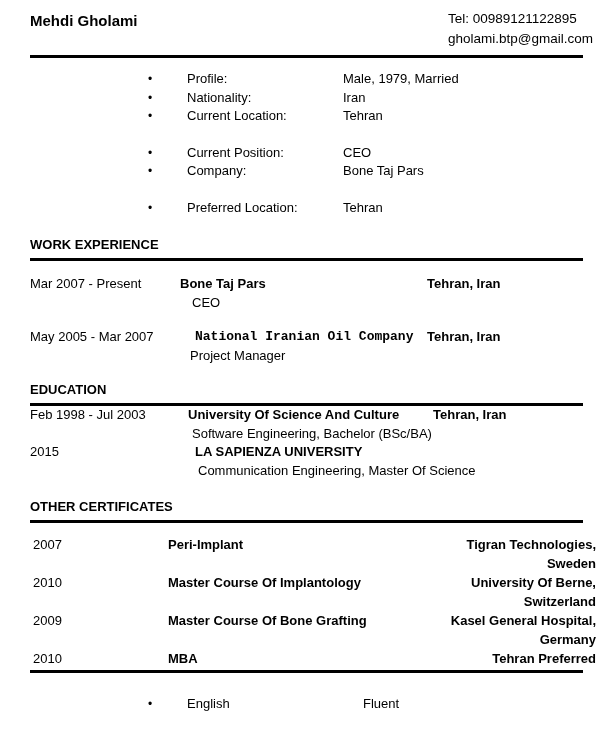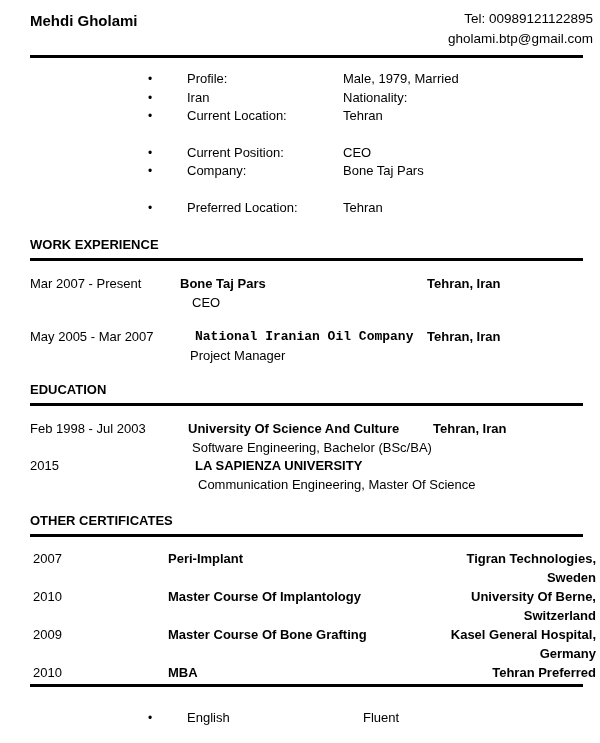--- a/index.html
+++ b/index.html
@@ -14,21 +14,21 @@
     font-size:13px;
     overflow:hidden;
   }
   .content{width:563px;}
   .rule{height:3px;background:#000;width:553px;border:0;margin:0;}
   b,.b{font-weight:bold;}
 
   
   .hdr{display:flex;justify-content:space-between;align-items:flex-start;}
   .name{font-size:15px;font-weight:bold;line-height:18px;margin-top:3px;}
-  .contact{text-align:right;font-size:13.5px;line-height:20px;}
+  .contact{font-size:13.5px;line-height:20px;}
 
   
   .sec-title{font-size:13px;font-weight:bold;line-height:16px;}
   .t-summary{margin-top:3px;}
   .r-summary{margin-top:6px;}
   .t-work{margin-top:20px;}
   .t-edu{margin-top:17px;}
   .t-cert{margin-top:19px;}
   .r-after-title{margin-top:5px;}
 
@@ -42,21 +42,21 @@
   
   .jobs{margin-top:13px;}
   .job{margin-bottom:15px;}
   .job:last-child{margin-bottom:0;}
   .job-head{display:grid;grid-template-columns:150px 247px 1fr;line-height:19px;}
   .job-role{padding-left:162px;line-height:19px;}
   .indent-sm{padding-left:15px;font-family:Liberation Mono, monospace;}
   .role2{padding-left:160px;}
 
   
-  .edu{margin-top:14px;line-height:18.5px;}
+  .edu{line-height:18.5px;}
   .edu-head{display:grid;grid-template-columns:158px 245px 1fr;}
   .edu-sub1{padding-left:162px;}
   .edu-sub2{padding-left:168px;}
   .edu2-school{padding-left:7px;}
 
   
   .certs{margin-top:12px;}
   .cert-row{display:grid;grid-template-columns:135px 256px 172px;padding-left:3px;line-height:19px;}
   .cert-issuer{text-align:right;font-weight:bold;}
   .cert-name{font-weight:bold;}
@@ -83,22 +83,22 @@
 
     <div class="sum-list">
       <div class="sum-group">
         <div class="sum-row">
           <span class="bullet">•</span>
           <span>Profile:</span>
           <span>Male, 1979, Married</span>
         </div>
         <div class="sum-row">
           <span class="bullet">•</span>
+          <span>Nationality:</span>
           <span>Iran</span>
-          <span>Nationality:</span>
         </div>
         <div class="sum-row">
           <span class="bullet">•</span>
           <span>Current Location:</span>
           <span>Tehran</span>
         </div>
       </div>
 
       <div class="sum-group">
         <div class="sum-row">

